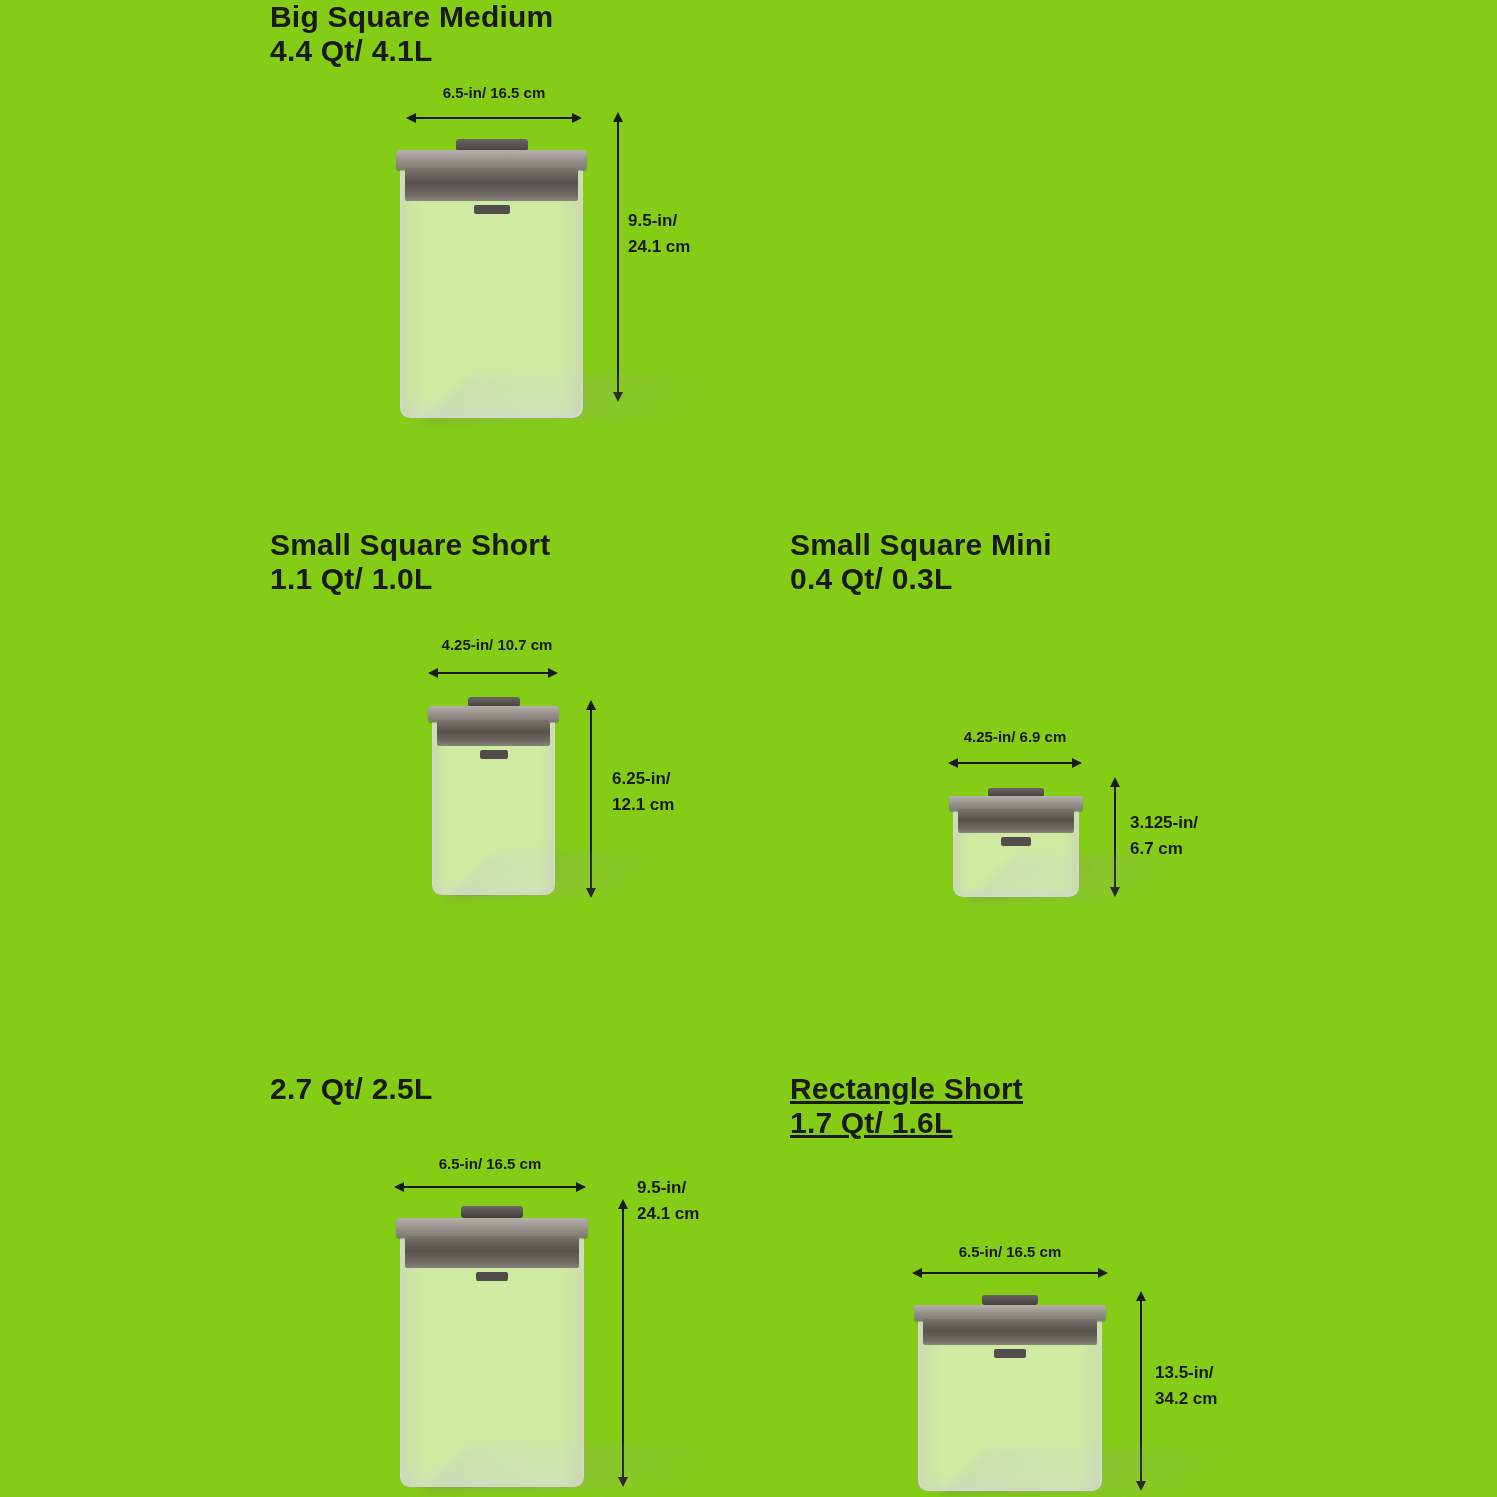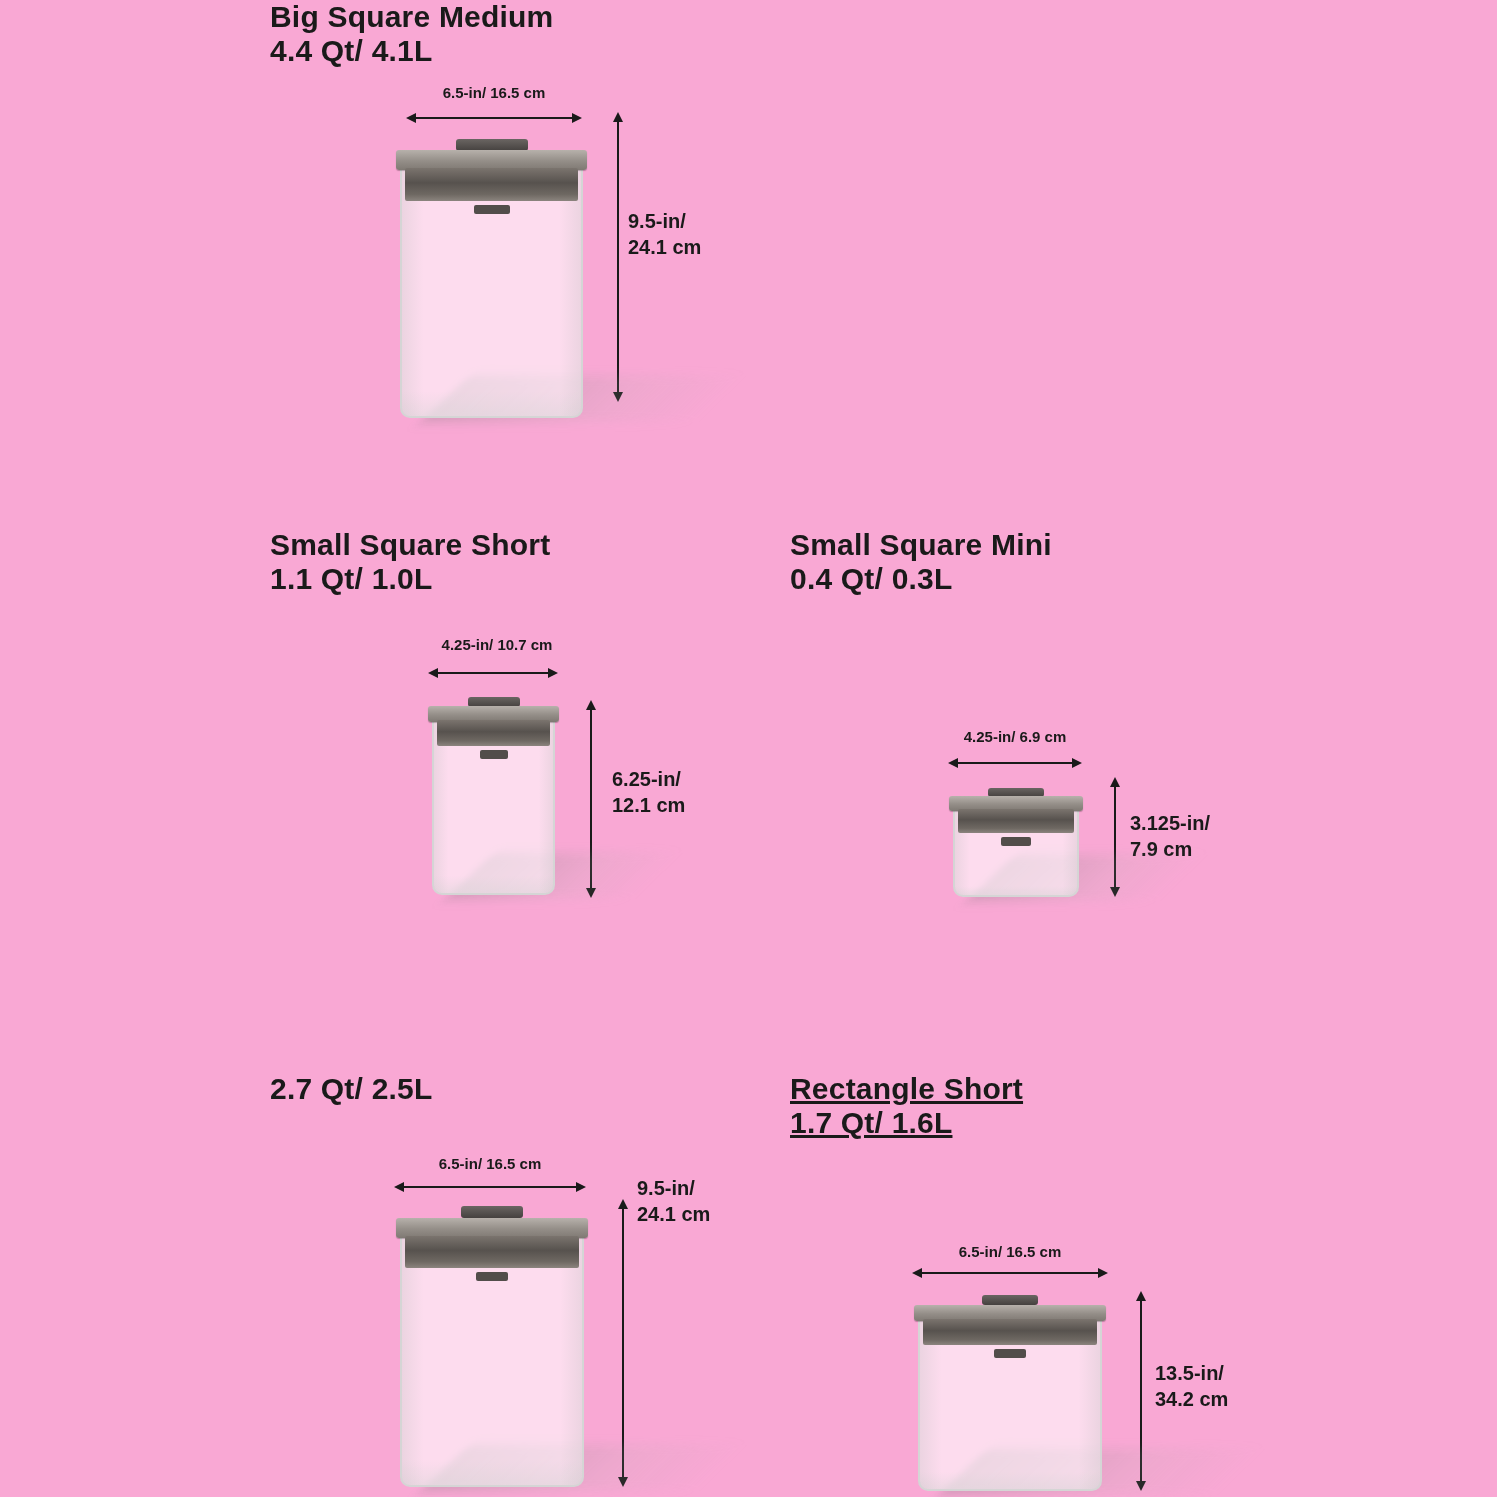--- a/index.html
+++ b/index.html
@@ -1,27 +1,27 @@
 <!DOCTYPE html>
 <html><head>
 <meta charset="utf-8">
 <style>
   html,body{margin:0;padding:0;background:#ffffff;}
   .canvas{
     position:relative;
     width:1497px;height:1497px;
-    background:#f9a8d4;
+    background:#84cc16;
     font-family:"Liberation Sans","DejaVu Sans",sans-serif;
     color:#1a1a1a;
     overflow:hidden;
   }
   
   .title{position:absolute;font-weight:700;font-size:30px;line-height:34px;letter-spacing:.2px;white-space:nowrap;}
   .wlabel{position:absolute;width:230px;text-align:center;font-weight:700;font-size:15px;white-space:nowrap;}
-  .hlabel{position:absolute;font-weight:700;font-size:20px;line-height:26px;white-space:nowrap;}
+  .hlabel{position:absolute;font-weight:700;font-size:17px;line-height:26px;white-space:nowrap;}
   
   .h-arrow{position:absolute;height:12px;}
   .h-arrow .ln{position:absolute;left:8px;right:8px;top:50%;height:2px;margin-top:-1px;background:#1a1a1a;}
   .h-arrow .hl,.h-arrow .hr{position:absolute;top:50%;width:0;height:0;border-style:solid;}
   .h-arrow .hl{left:0;transform:translateY(-50%);border-width:5px 10px 5px 0;border-color:transparent #1a1a1a transparent transparent;}
   .h-arrow .hr{right:0;transform:translateY(-50%);border-width:5px 0 5px 10px;border-color:transparent transparent transparent #1a1a1a;}
   .v-arrow{position:absolute;width:12px;}
   .v-arrow .ln{position:absolute;top:8px;bottom:8px;left:50%;width:2px;margin-left:-1px;background:#1a1a1a;}
   .v-arrow .ht,.v-arrow .hb{position:absolute;left:50%;width:0;height:0;border-style:solid;}
   .v-arrow .ht{top:0;transform:translateX(-50%);border-width:0 5px 10px 5px;border-color:transparent transparent #1a1a1a transparent;}
@@ -180,21 +180,21 @@
       <span class="ln"></span>
       <span class="hr"></span>
     </div>
     <div class="v-arrow">
       <span class="ht"></span>
       <span class="ln"></span>
       <span class="hb"></span>
     </div>
     <div class="hlabel">
       <div>3.125-in/</div>
-      <div>7.9 cm</div>
+      <div>6.7 cm</div>
     </div>
     <div class="jar">
       <div class="shadow"></div>
       <div class="body"></div>
       <div class="button"></div>
       <div class="lid"></div>
       <div class="gasket"></div>
       <div class="latch"></div>
     </div>
   </section>

